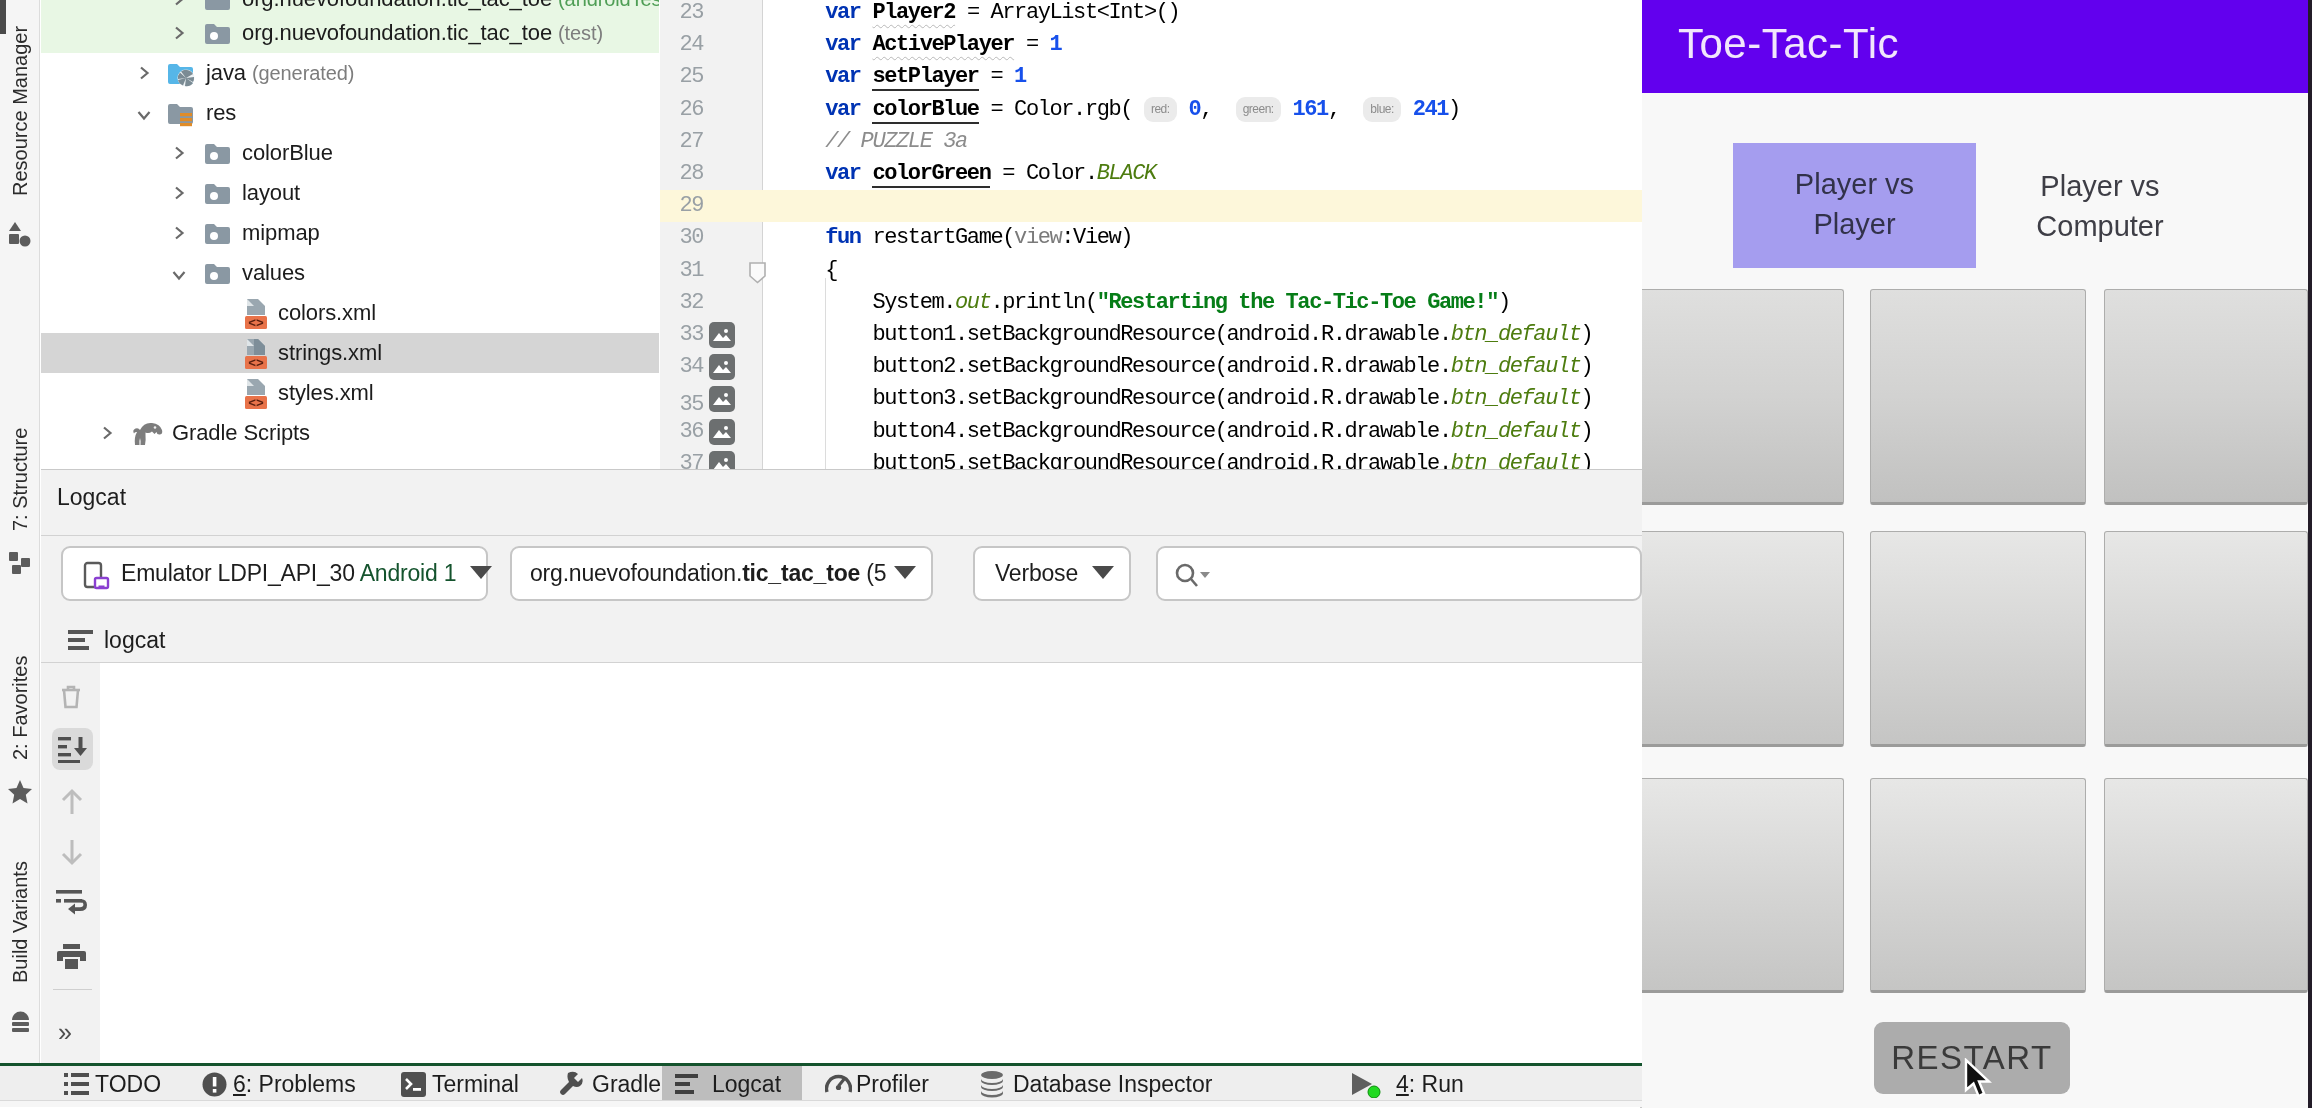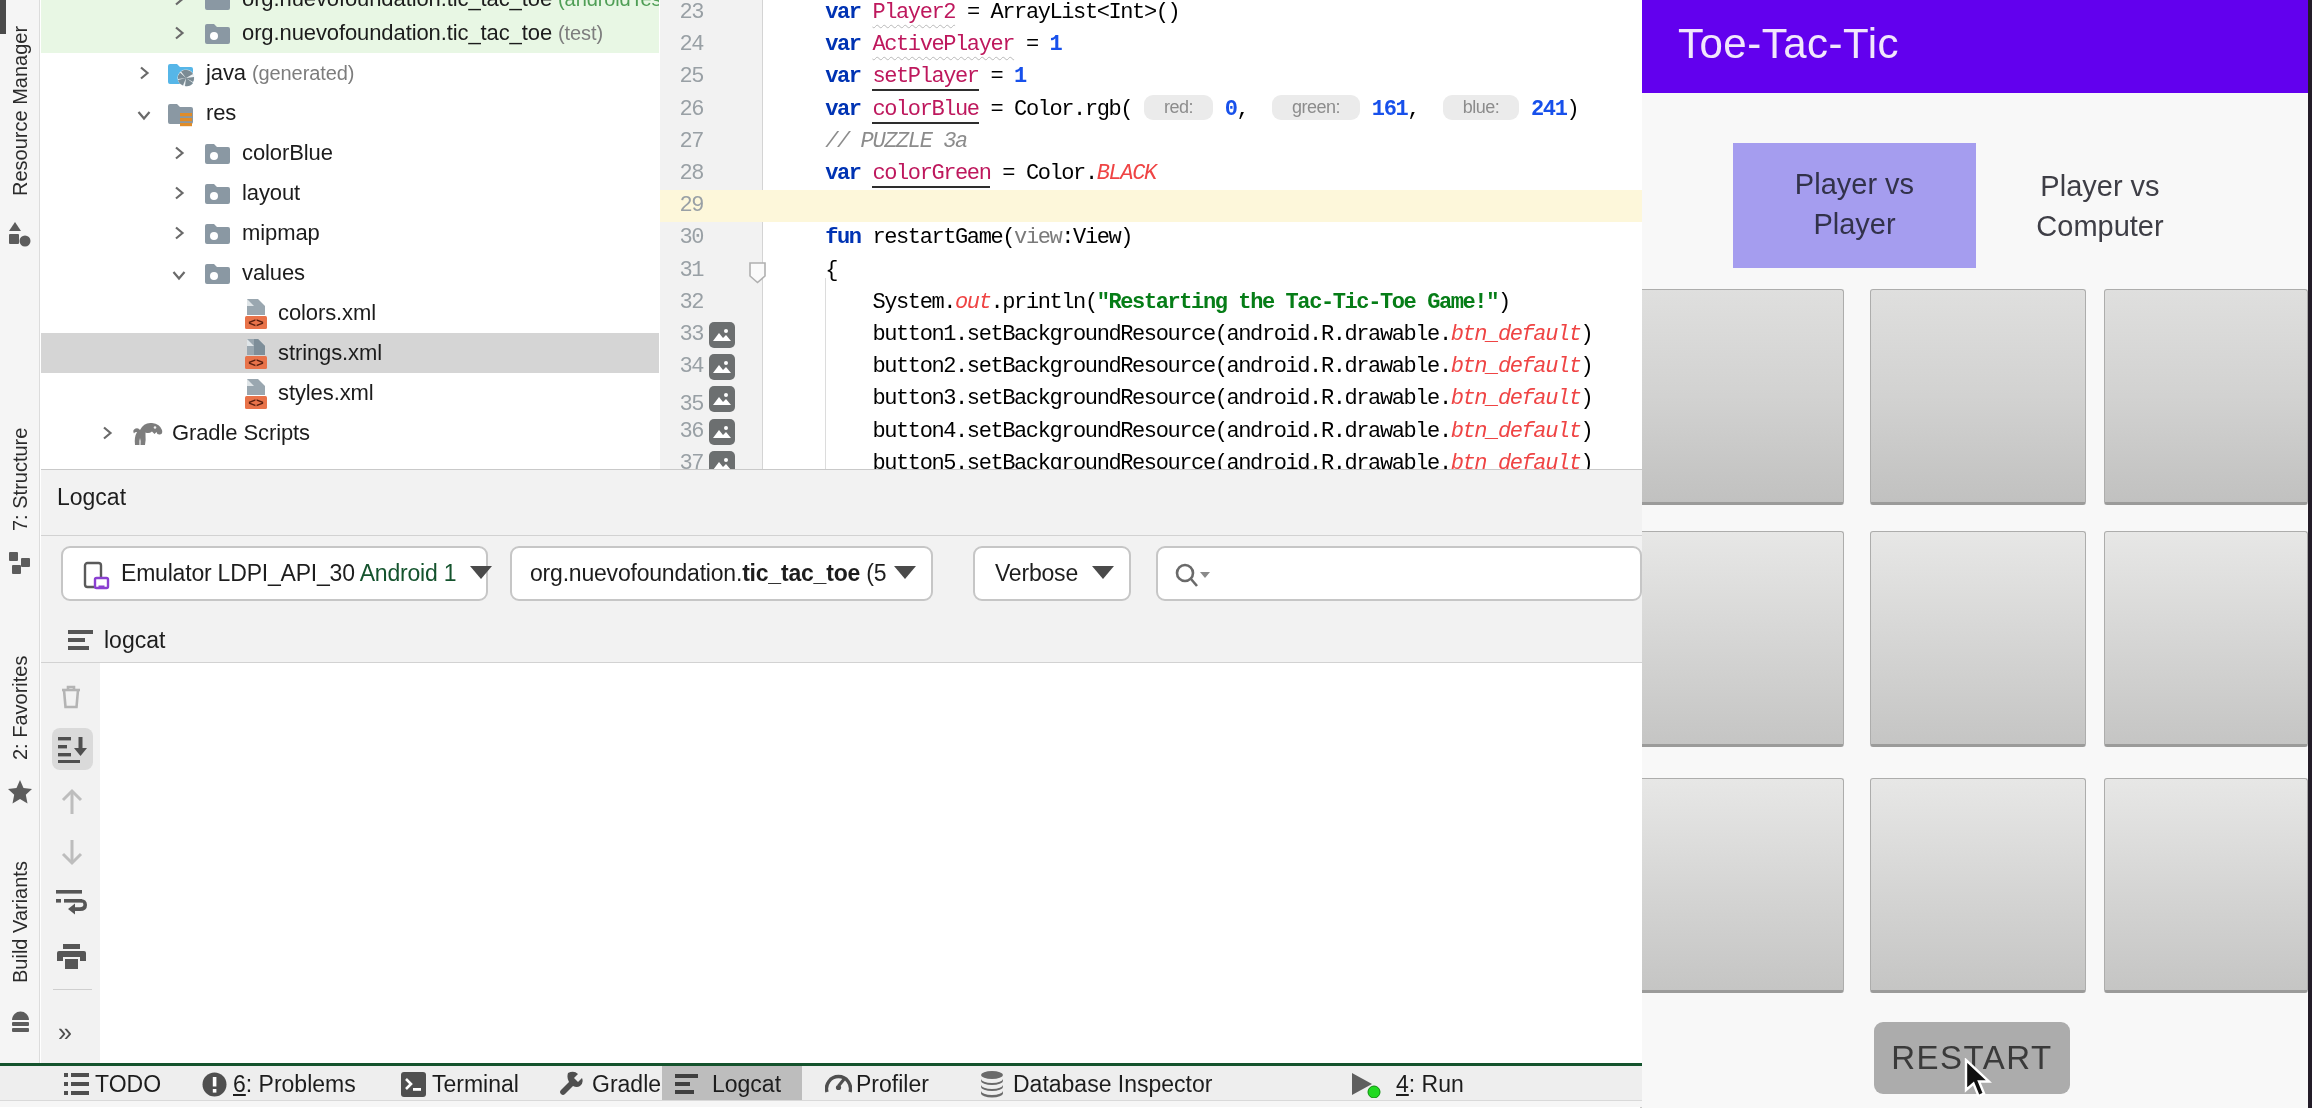--- a/index.html
+++ b/index.html
@@ -20,29 +20,29 @@
   .grn  { color:#4f9e55; font-size:20px; }
   .chev { position:absolute; width:16px; height:16px; top:12px; }
   
   #editor { position:absolute; left:660px; top:0; width:982px; height:469px; background:#fff; overflow:hidden; }
   #gutter { position:absolute; left:0; top:0; width:103px; height:469px; background:#f2f2f2; border-right:1px solid #d4d4d4; }
   .lnum { position:absolute; left:0; width:43px; text-align:right; font-family:"Liberation Mono",monospace;
     font-size:22px; letter-spacing:-1.4px; color:#99a0a5; line-height:32px; }
   .cline { position:absolute; left:118px; white-space:pre; font-family:"Liberation Mono",monospace;
     font-size:22px; letter-spacing:-1.4px; line-height:32px; color:#000; }
   .kw  { color:#0033b3; font-weight:bold; }
-  .prop{ color:#be185d; font-weight:normal; }
+  .prop{ color:#000000; font-weight:bold; }
   .num { color:#1750eb; font-weight:bold; }
   .str { color:#067d17; font-weight:bold; }
   .cmt { color:#8c8c8c; font-style:italic; }
-  .ital{ color:#ef4444; font-style:italic; }
+  .ital{ color:#4d7c0f; font-style:italic; }
   .wavy{ text-decoration-line:underline; text-decoration-style:wavy; text-decoration-color:#b8b8b8; text-decoration-thickness:1px; text-underline-offset:6px; }
   .sul { border-bottom:2px solid #2e2e2e; }
-  .hint{ display:inline-block; background:#ebebeb; color:#8c8c8c; border-radius:9px; font-size:18px;
-    letter-spacing:-0.5px; padding:0 20px; line-height:25px; vertical-align:2px; font-family:"Liberation Sans",sans-serif; }
+  .hint{ display:inline-block; background:#ebebeb; color:#8c8c8c; border-radius:9px; font-size:12px;
+    letter-spacing:-0.5px; padding:0 7px; line-height:25px; vertical-align:2px; font-family:"Liberation Sans",sans-serif; }
   .gico{ position:absolute; left:49px; width:26px; height:26px; background:#6c6f70; border-radius:5px; }
   
   #logcat { position:absolute; left:41px; top:469px; width:1601px; height:594px; background:#f2f2f2; border-top:1px solid #c9c9c9; }
   .ddl { position:absolute; top:76px; height:55px; background:#fff; border:2px solid #c6c6c6; border-radius:9px;
     font-size:23px; color:#1d1d1d; line-height:51px; white-space:nowrap; letter-spacing:-0.2px; }
   .tri { display:inline-block; width:0; height:0; border-left:11px solid transparent; border-right:11px solid transparent;
     border-top:13px solid #4a4a4a; vertical-align:middle; margin-left:14px; margin-top:-4px;}
   
   #sbar { position:absolute; left:0; top:1063px; width:1642px; height:37px; background:#eeeeee; border-top:3px solid #14532d; }
   #sbar2 { position:absolute; left:0; top:1100px; width:1642px; height:7px; background:#f6f6f6; border-top:1px solid #d9d9d9; }

